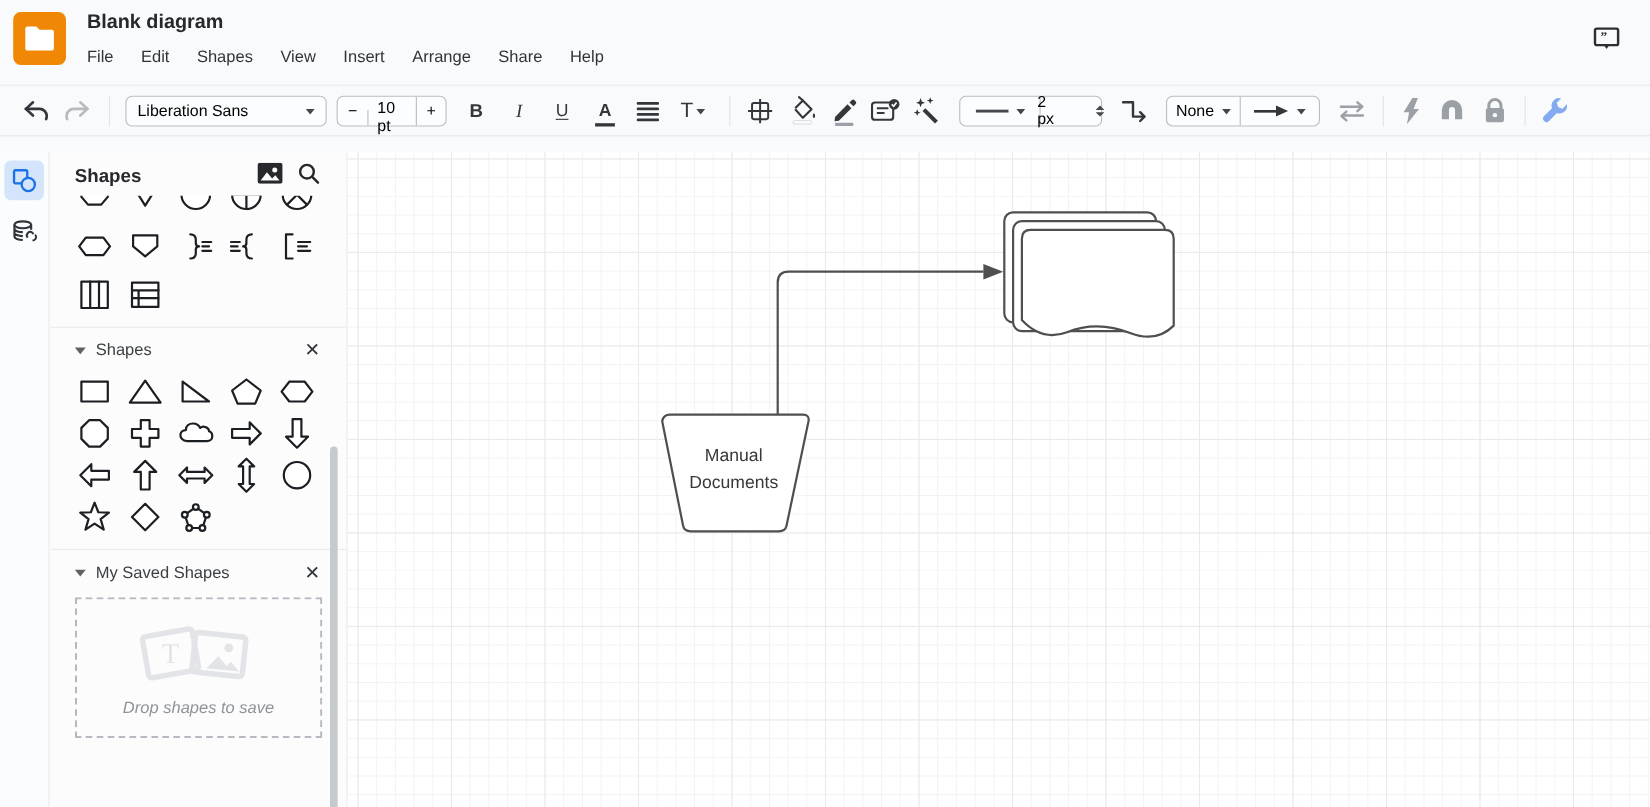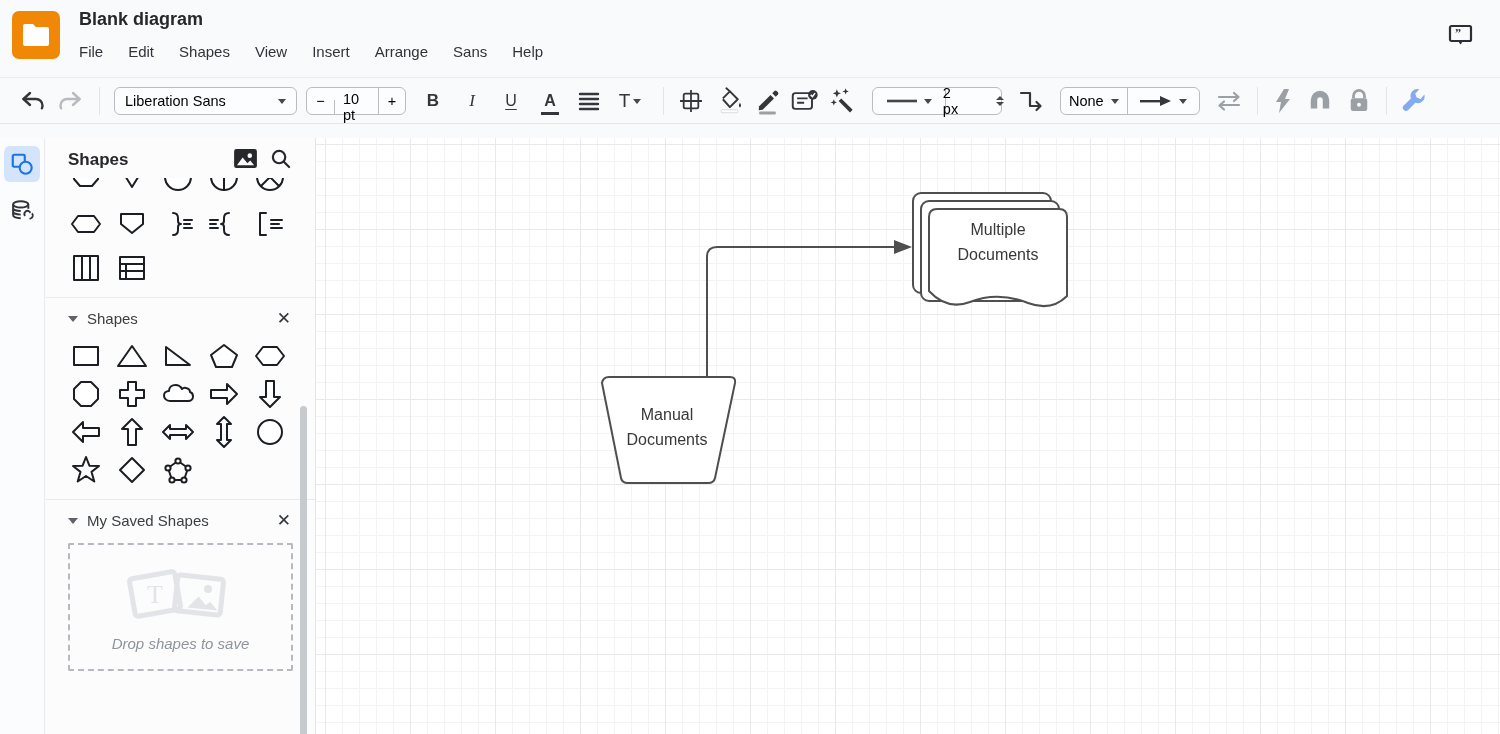--- a/index.html
+++ b/index.html
@@ -89,21 +89,21 @@
         </svg>
     </div>
     <div class="doc-title">Blank diagram</div>
     <nav class="menubar">
         <span class="menu-item">File</span>
         <span class="menu-item">Edit</span>
         <span class="menu-item">Shapes</span>
         <span class="menu-item">View</span>
         <span class="menu-item">Insert</span>
         <span class="menu-item">Arrange</span>
-        <span class="menu-item">Sans</span>
+        <span class="menu-item">Share</span>
         <span class="menu-item">Help</span>
       </nav>
     <div class="feedback">
       <svg width="25" height="24" viewBox="0 0 25 24" fill="none" stroke="#2b2f35" stroke-width="2.2">
         <rect x="2" y="2" width="21" height="15" rx="1.5"></rect>
         <path d="M10,17 l2.5,3.5 2.5,-3.5" fill="#2b2f35" stroke="none"></path>
         <text x="7" y="13" font-size="12" font-weight="bold" fill="#2b2f35" stroke="none" font-family="Liberation Serif, serif">”</text>
       </svg>
     </div>
   </div>
@@ -518,16 +518,15 @@
         <g fill="#ffffff" stroke="#4f4f4f" stroke-width="2" stroke-linejoin="round">
           <path d="M286,245 Q287,239 293,239 H414 Q420,239 419,245 L399,340 Q398,345 392,345 H312 Q306,345 305,340 Z"></path>
         </g>
         <g fill="#ffffff" stroke="#4f4f4f" stroke-width="2" stroke-linejoin="round">
           <rect x="597" y="55" width="138" height="100" rx="8"></rect>
           <rect x="605" y="63" width="138" height="100" rx="8"></rect>
           <path d="M621,71 H743 Q751,71 751,79 V158 C741,168 728,171 712,165 C692,157 674,156 654,164 C638,170 625,166 613,153 V79 Q613,71 621,71 Z"></path>
         </g>
       </svg>
       <div class="canvas-label" id="label-manual">Manual Documents</div>
-      <div class="canvas-label" id="label-docs">Multiple Documents</div>
     </div>
   </div>
 </div>
 
 </body></html>

